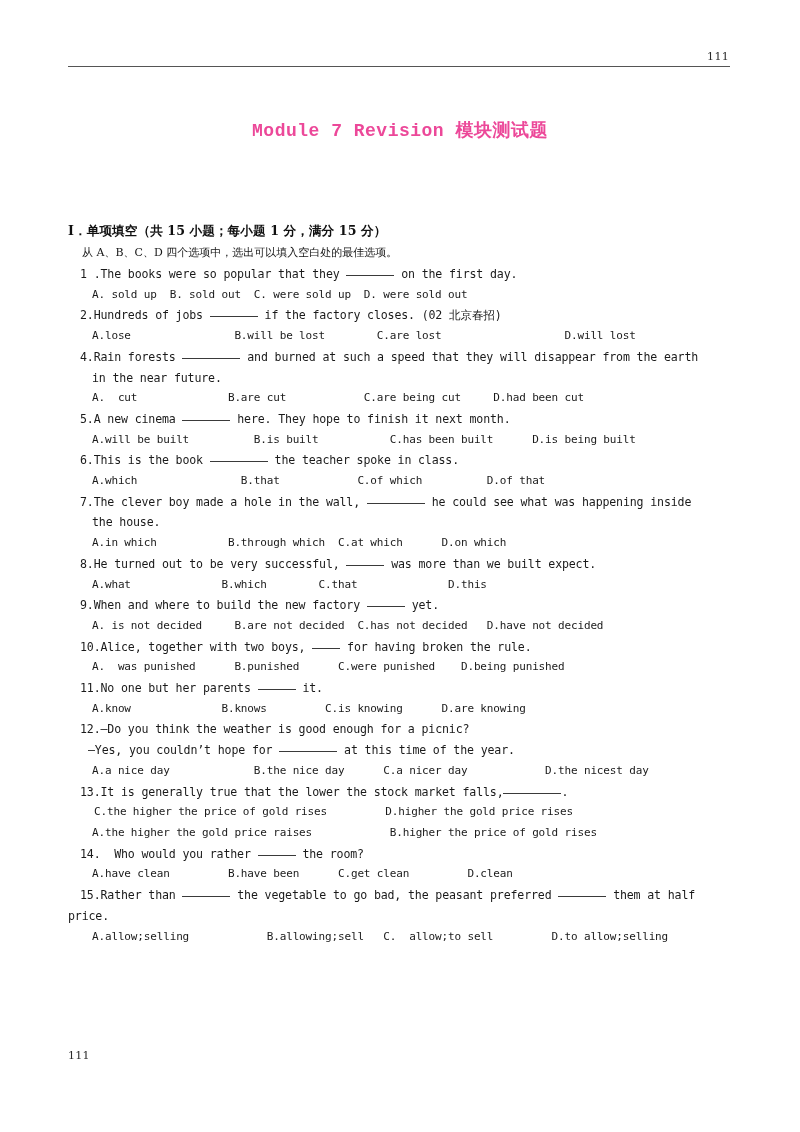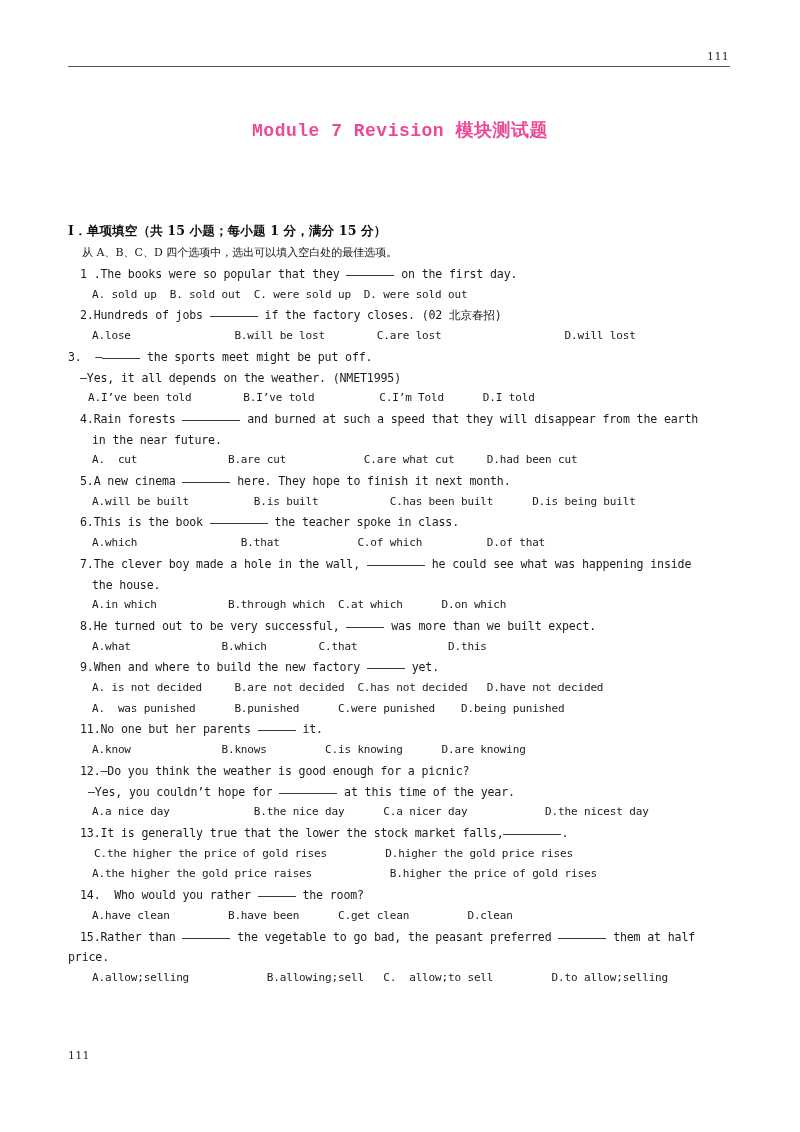--- a/index.html
+++ b/index.html
@@ -165,30 +165,25 @@
     <div class="q">
       <div class="q-stem indent-1"><span>1 .The books were so popular that they </span><span class="blank w5"></span><span> on the first day.</span></div>
       <div class="q-opts indent-wide">A. sold up  B. sold out  C. were sold up  D. were sold out</div>
     </div>
 
     <div class="q">
       <div class="q-stem indent-1"><span>2.Hundreds of jobs </span><span class="blank w5"></span><span> if the factory closes. (02 北京春招)</span></div>
       <div class="q-opts indent-wide">A.lose                B.will be lost        C.are lost                   D.will lost</div>
     </div>
 
-    <div class="q">
-      <div class="q-stem indent-0"><span>3.  —</span><span class="blank w4"></span><span> the sports meet might be put off.</span></div>
-      <div class="q-cont" style="padding-left:12px">—Yes, it all depends on the weather. (NMET1995)</div>
-      <div class="q-opts">A.I’ve been told        B.I’ve told          C.I’m Told      D.I told</div>
-    </div>
 
     <div class="q">
       <div class="q-stem indent-1"><span>4.Rain forests </span><span class="blank w6"></span><span> and burned at such a speed that they will disappear from the earth</span></div>
       <div class="q-cont">in the near future.</div>
-      <div class="q-opts indent-wide">A.  cut              B.are cut            C.are what cut     D.had been cut</div>
+      <div class="q-opts indent-wide">A.  cut              B.are cut            C.are being cut     D.had been cut</div>
     </div>
 
     <div class="q">
       <div class="q-stem indent-1"><span>5.A new cinema </span><span class="blank w5"></span><span> here. They hope to finish it next month.</span></div>
       <div class="q-opts indent-wide">A.will be built          B.is built           C.has been built      D.is being built</div>
     </div>
 
     <div class="q">
       <div class="q-stem indent-1"><span>6.This is the book </span><span class="blank w6"></span><span> the teacher spoke in class.</span></div>
       <div class="q-opts indent-wide">A.which                B.that            C.of which          D.of that</div>
@@ -204,20 +199,21 @@
       <div class="q-stem indent-1"><span>8.He turned out to be very successful, </span><span class="blank w4"></span><span> was more than we built expect.</span></div>
       <div class="q-opts indent-wide">A.what              B.which        C.that              D.this</div>
     </div>
 
     <div class="q">
       <div class="q-stem indent-1"><span>9.When and where to build the new factory </span><span class="blank w4"></span><span> yet.</span></div>
       <div class="q-opts indent-wide">A. is not decided     B.are not decided  C.has not decided   D.have not decided</div>
     </div>
 
     <div class="q">
+      <div class="q-stem indent-1"><span>10.Alice, together with two boys, </span><span class="blank w3"></span><span> for having broken the rule.</span></div>
       <div class="q-opts indent-wide">A.  was punished      B.punished      C.were punished    D.being punished</div>
     </div>
 
     <div class="q">
       <div class="q-stem indent-1"><span>11.No one but her parents </span><span class="blank w4"></span><span> it.</span></div>
       <div class="q-opts indent-wide">A.know              B.knows         C.is knowing      D.are knowing</div>
     </div>
 
     <div class="q">
       <div class="q-stem indent-1">12.—Do you think the weather is good enough for a picnic?</div>

